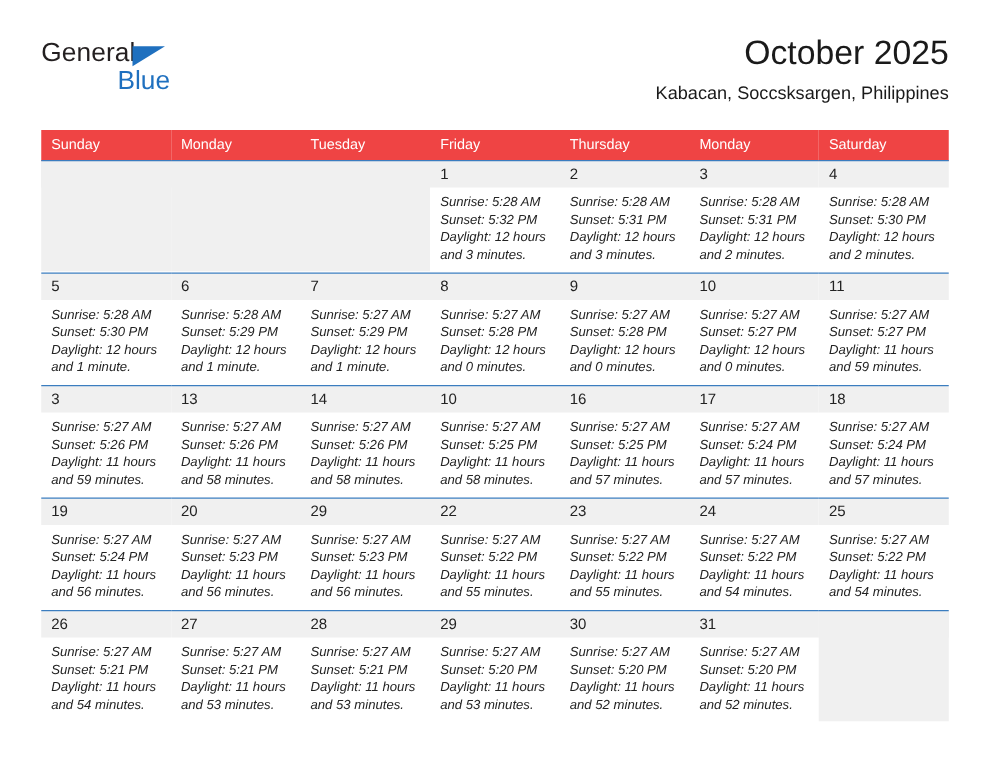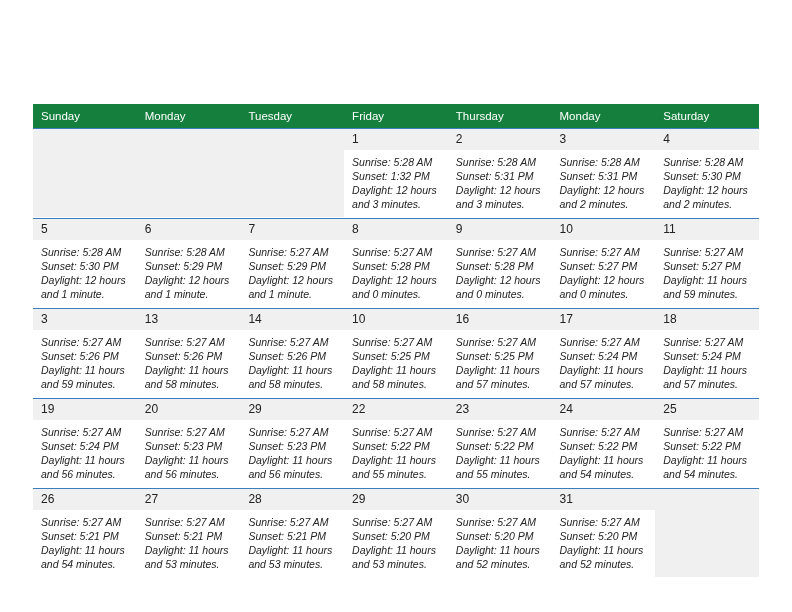--- a/index.html
+++ b/index.html
@@ -86,21 +86,21 @@
   
   .calendar {
     position: absolute;
     left: 33px;
     top: 104px;
     width: 726px;
     border-collapse: collapse;
     table-layout: fixed;
   }
   .calendar th {
-    background: #15803d;
+    background: #ef4444;
     color: #ffffff;
     font-weight: normal;
     font-size: 11.5px;
     text-align: left;
     padding: 6px 0 6px 8px;
     height: 12px;
     border: none;
   }
   .calendar td {
     vertical-align: top;
@@ -139,20 +139,34 @@
   }
   .info div {
     white-space: normal;
   }
 </style>
 </head>
 <body>
 
 <div class="page">
 
+  <div class="header">
+
+    <div class="logo">
+      <span class="logo-general">General</span>
+      <span class="logo-triangle"></span>
+      <span class="logo-blue">Blue</span>
+    </div>
+
+    <div class="title-block">
+      <h1 class="month-title">October 2025</h1>
+      <div class="location">Kabacan, Soccsksargen, Philippines</div>
+    </div>
+
+  </div>
 
   <table class="calendar">
     <thead>
       <tr>
         <th>Sunday</th>
         <th>Monday</th>
         <th>Tuesday</th>
         <th>Friday</th>
         <th>Thursday</th>
         <th>Monday</th>
@@ -174,21 +188,21 @@
           <td>
             <div class="cell empty">
               <div class="daynum blank"></div>
             </div>
           </td>
           <td>
             <div class="cell">
               <div class="daynum">1</div>
               <div class="info">
                 <div>Sunrise: 5:28 AM</div>
-                <div>Sunset: 1:32 PM</div>
+                <div>Sunset: 5:32 PM</div>
                 <div>Daylight: 12 hours and 3 minutes.</div>
               </div>
             </div>
           </td>
           <td>
             <div class="cell">
               <div class="daynum">2</div>
               <div class="info">
                 <div>Sunrise: 5:28 AM</div>
                 <div>Sunset: 5:31 PM</div>

